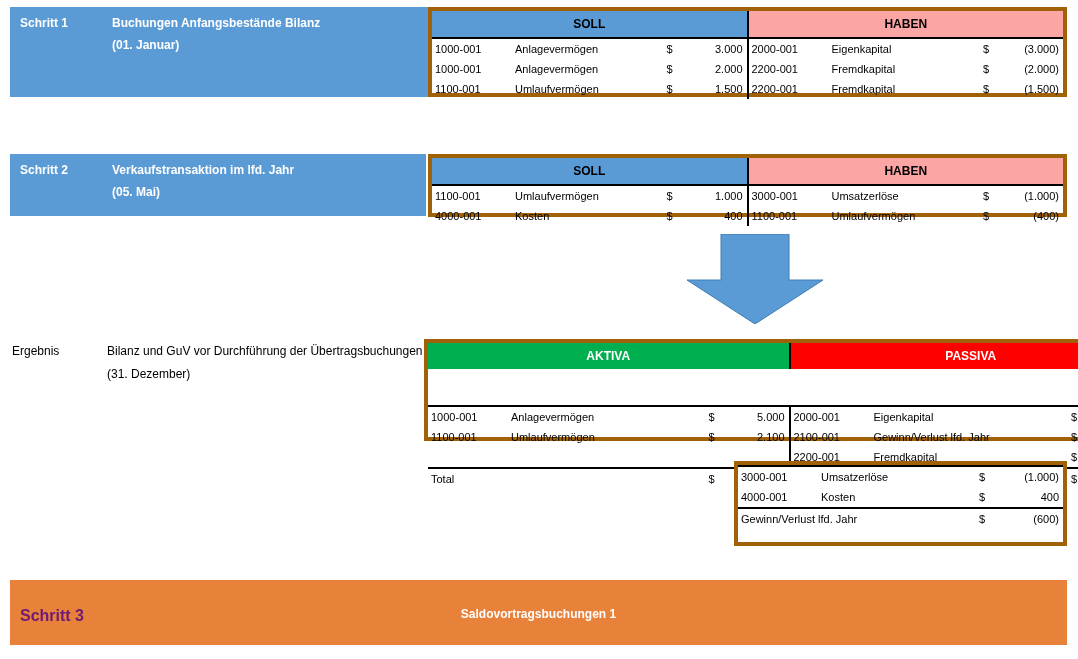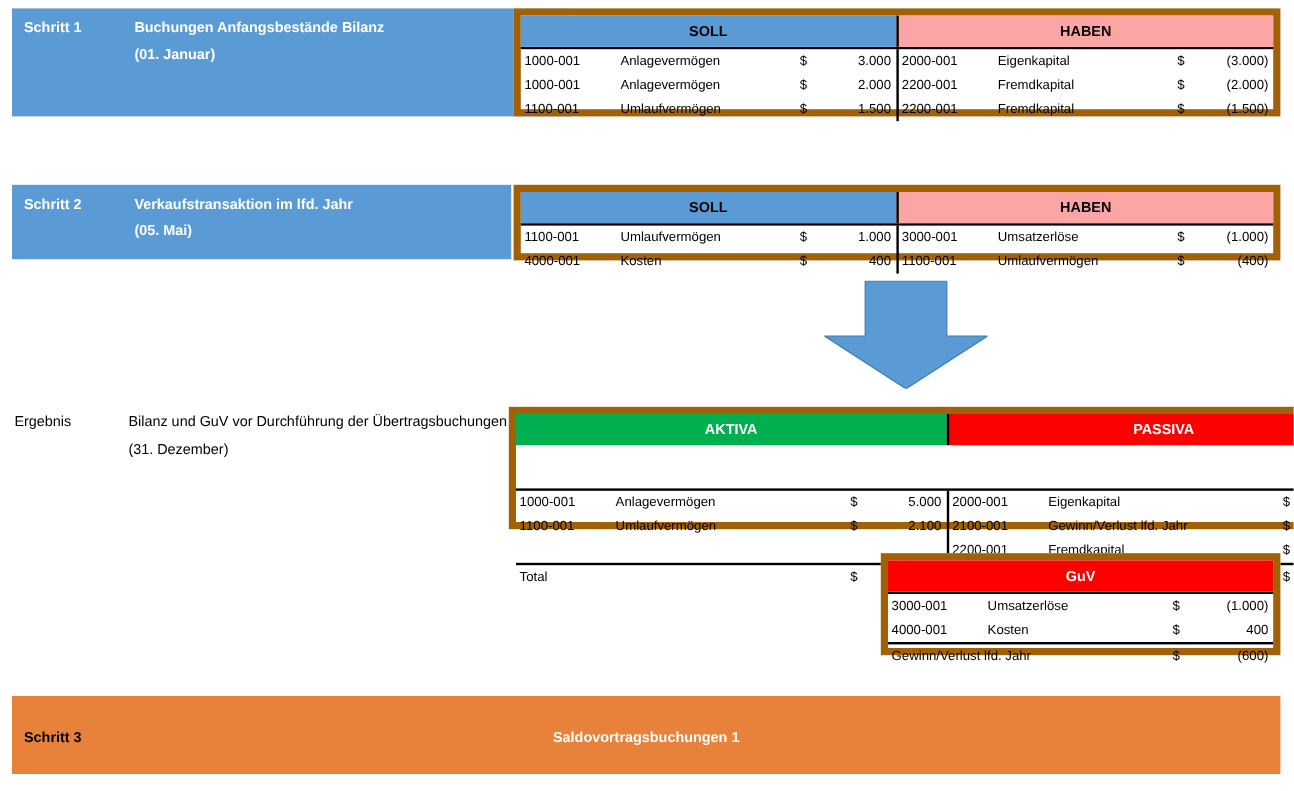--- a/index.html
+++ b/index.html
@@ -51,21 +51,21 @@
   }
   .result-block .res-title {
     position: absolute; left: 107px; top: 4px; white-space: nowrap;
   }
   .result-block .res-sub {
     position: absolute; left: 107px; top: 27px; white-space: nowrap;
   }
 
   
   .jtable {
-    border: 6px solid #a16207;
+    border: 4px solid #a16207;
     background: #ffffff;
     display: flex;
     flex-direction: column;
   }
   .jtable .thead {
     display: flex;
     height: 26px;
     flex: 0 0 26px;
   }
   .jtable .thead .hcell {
@@ -286,23 +286,20 @@
       <div class="jrow totalrow">
         <span class="c-total"></span>
         <span class="c-cur">$</span>
         <span class="c-val">(6.500)</span>
       </div>
     </div>
   </div>
 </div>
 
 <div class="abs jtable guvtable" style="left:734px; top:461px; width:333px; height:85px;">
-  <div class="thead">
-    <div class="hcell guv full">GuV</div>
-  </div>
   <div class="jbody">
     <div class="jside full">
       <div class="jrow">
         <span class="c-acct">3000-001</span>
         <span class="c-name">Umsatzerlöse</span>
         <span class="c-cur">$</span>
         <span class="c-val">(1.000)</span>
       </div>
       <div class="jrow">
         <span class="c-acct">4000-001</span>
@@ -313,15 +310,15 @@
       <div class="jrow totalrow">
         <span class="c-total">Gewinn/Verlust lfd. Jahr</span>
         <span class="c-cur">$</span>
         <span class="c-val">(600)</span>
       </div>
     </div>
   </div>
 </div>
 
 <div class="abs" style="left:10px; top:580px; width:1057px; height:65px; background:#E8813A;">
-  <div style="position:absolute; left:10px; top:27px; color:#000000; font-size:12px; font-weight:bold; white-space:nowrap;">Schritt 3</div>
+  <div style="position:absolute; left:10px; top:27px; color:#701a75; font-size:16px; font-weight:bold; white-space:nowrap;">Schritt 3</div>
   <div style="position:absolute; left:0; right:0; top:27px; text-align:center; color:#ffffff; font-size:12px; font-weight:bold; white-space:nowrap;">Saldovortragsbuchungen 1</div>
 </div>
 
 </body></html>

